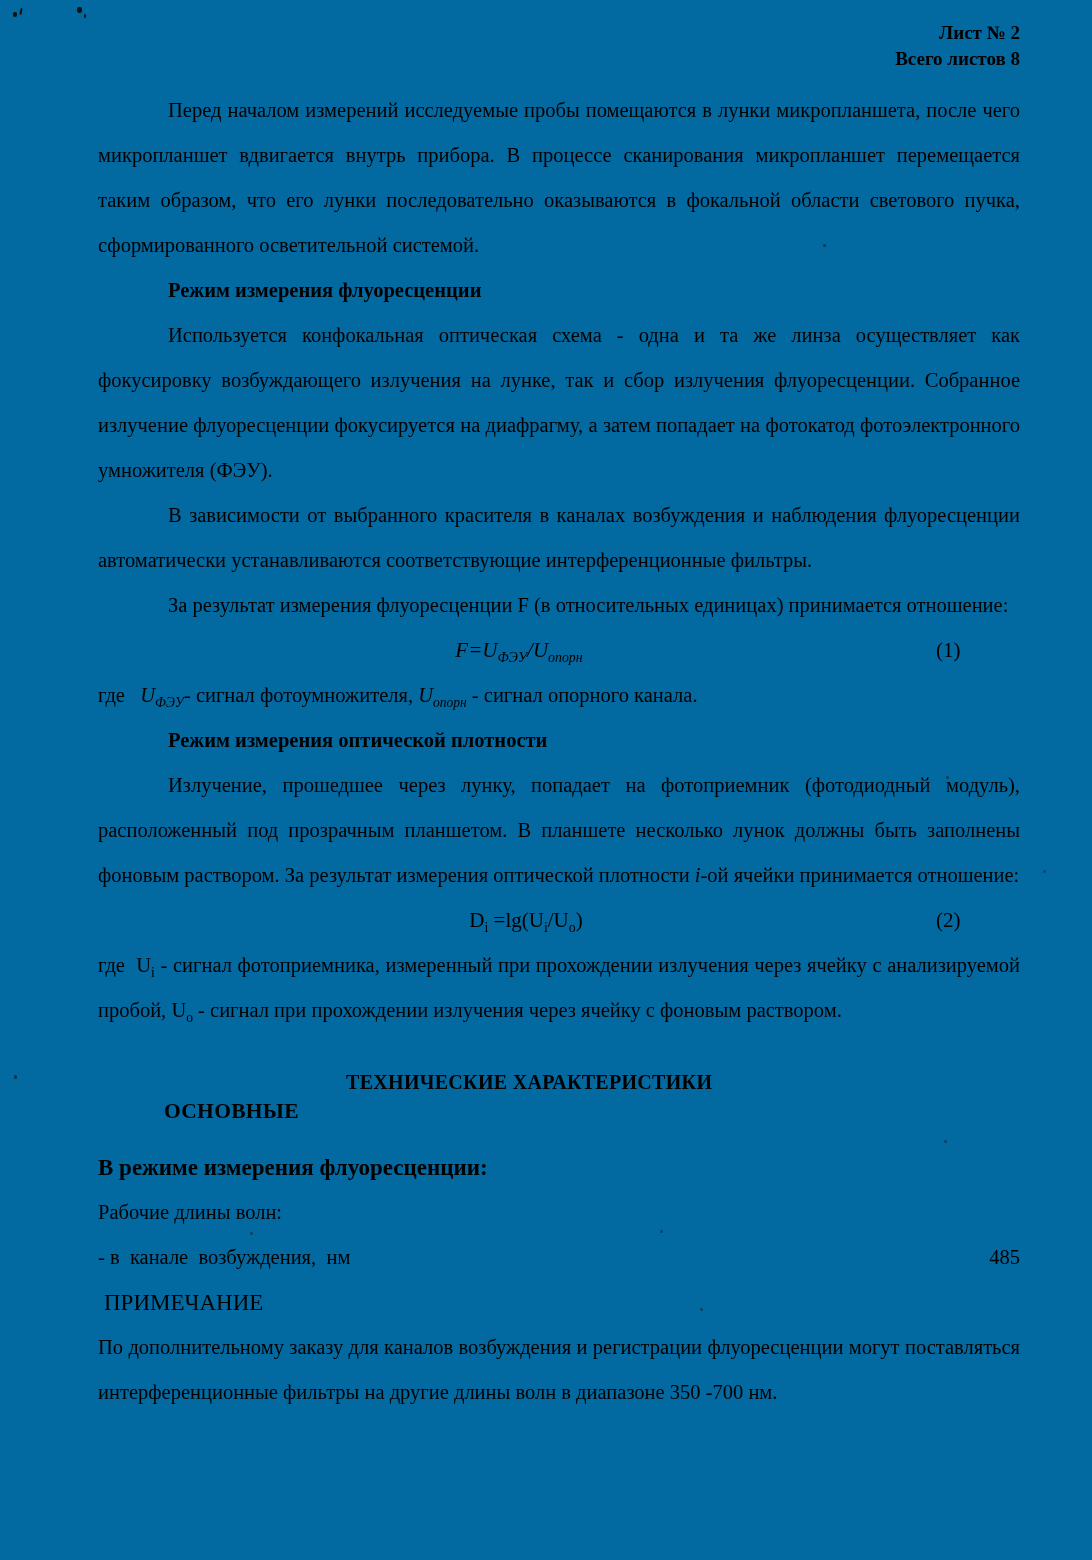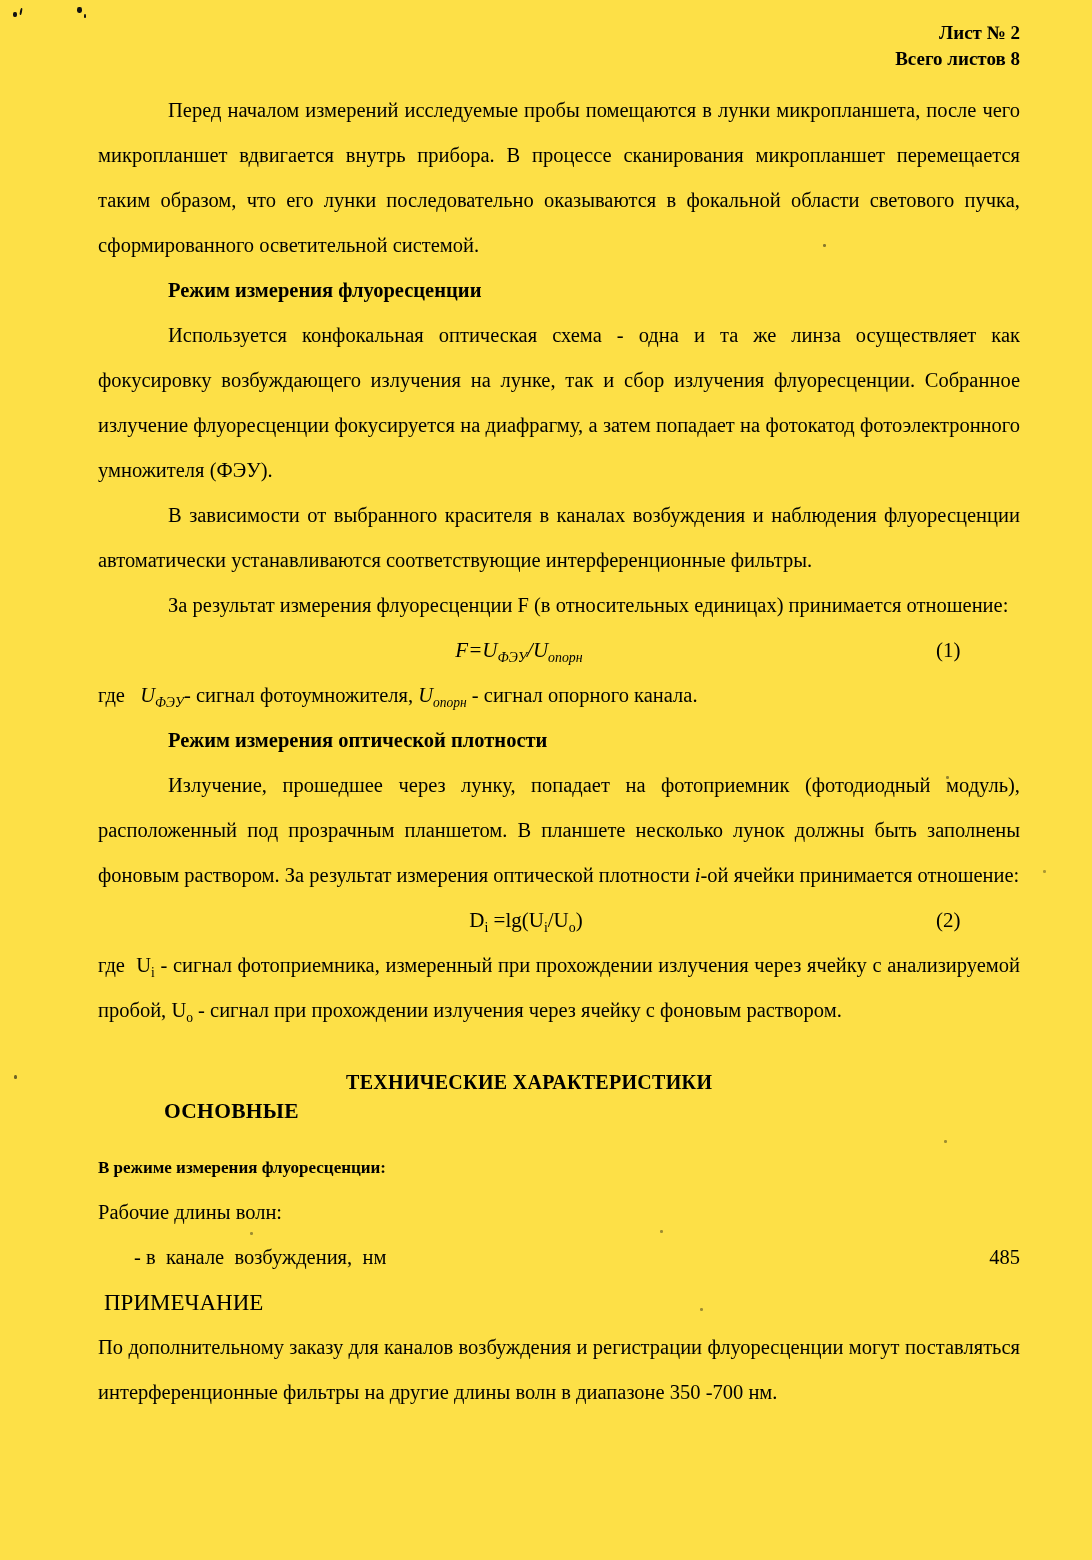--- a/index.html
+++ b/index.html
@@ -9,21 +9,21 @@
     background: #ffffff;
   }
   body {
     font-family: "Liberation Serif", "DejaVu Serif", serif;
     color: #000000;
   }
   .page {
     position: relative;
     width: 1092px;
     height: 1560px;
-    background: #fde047;
+    background: #0369a1;
     overflow: hidden;
     box-sizing: border-box;
   }
 
   
   .speck {
     position: absolute;
     background: #111;
     border-radius: 40%;
   }
@@ -121,37 +121,36 @@
     left: 66px;
     top: 40px;
     font-size: 21.5px;
     font-weight: bold;
     letter-spacing: 0.3px;
   }
 
   
   .spec-head {
     margin: 0;
-    font-size: 17px;
+    font-size: 23px;
     line-height: 45px;
     font-weight: bold;
   }
   .spec-line {
     margin: 0;
     font-size: 20.5px;
     line-height: 45px;
     position: relative;
   }
   .spec-row {
     display: flex;
     justify-content: space-between;
     align-items: flex-end;
     font-size: 20.5px;
     line-height: 45px;
-    margin-left: 36px;
   }
   .spec-row .label { white-space: pre; }
   .spec-row .value { font-weight: 500; }
 
   .note-head {
     margin: 0;
     padding-left: 6px;
     font-size: 23px;
     line-height: 45px;
   }

